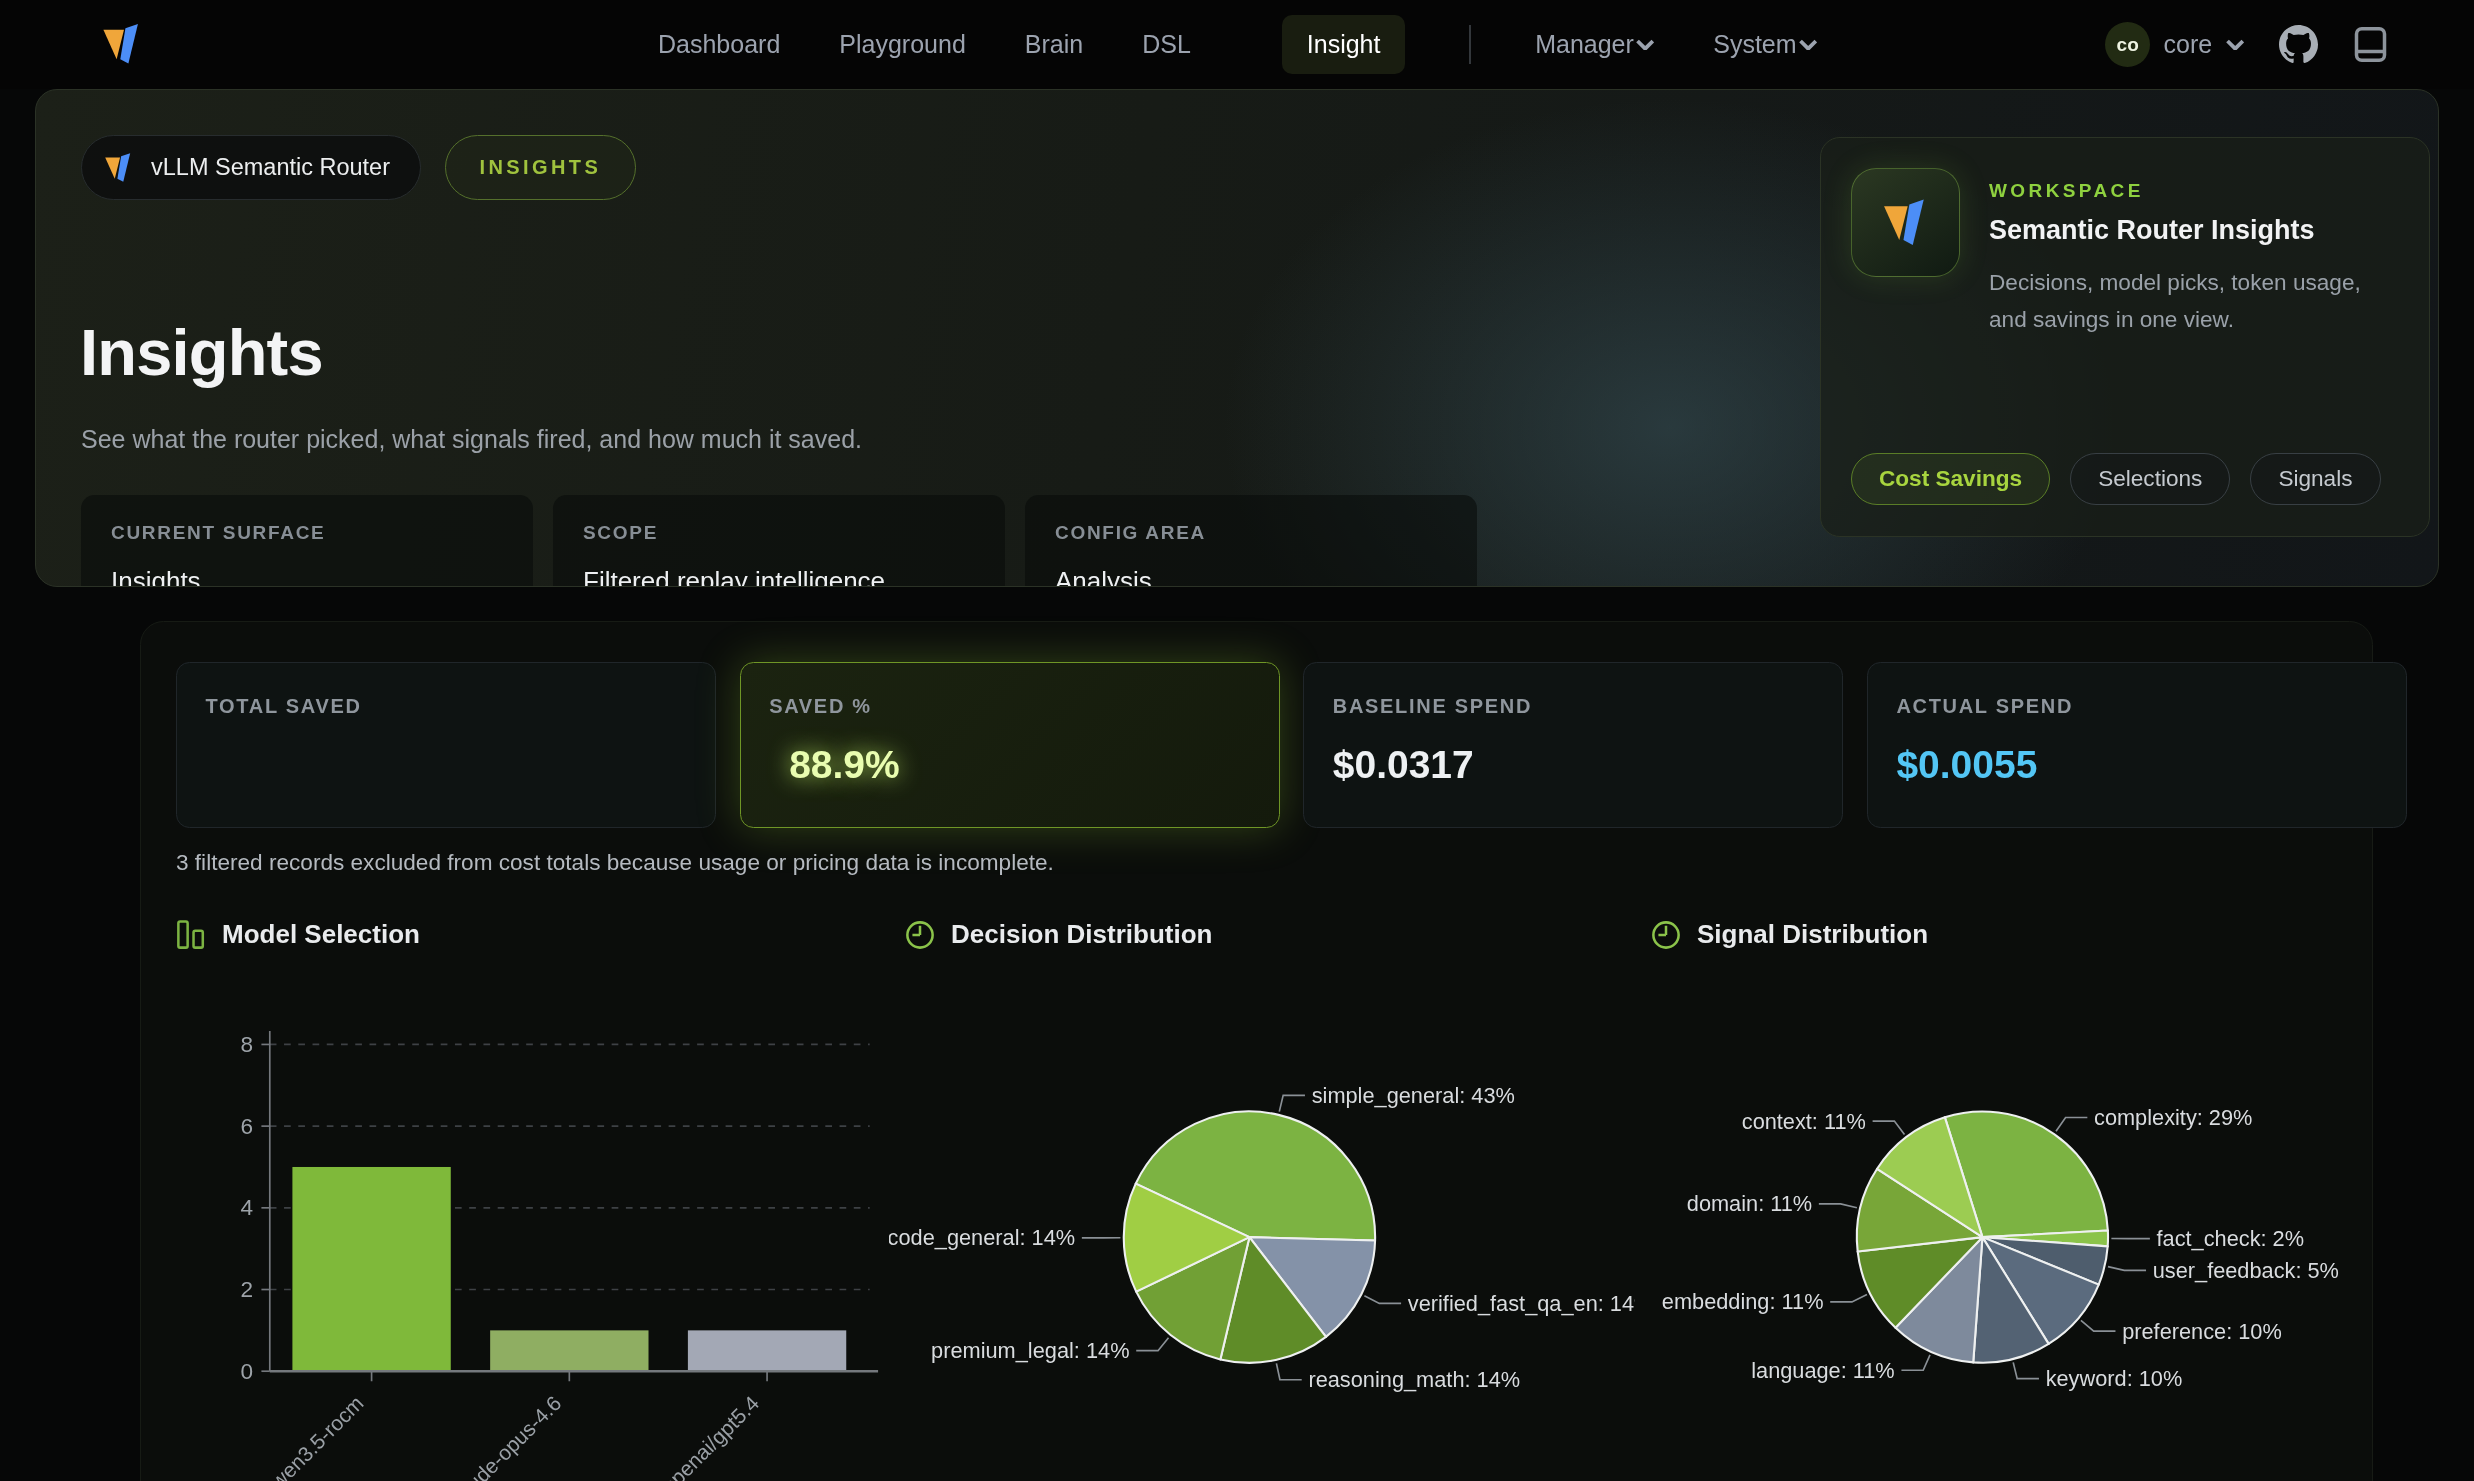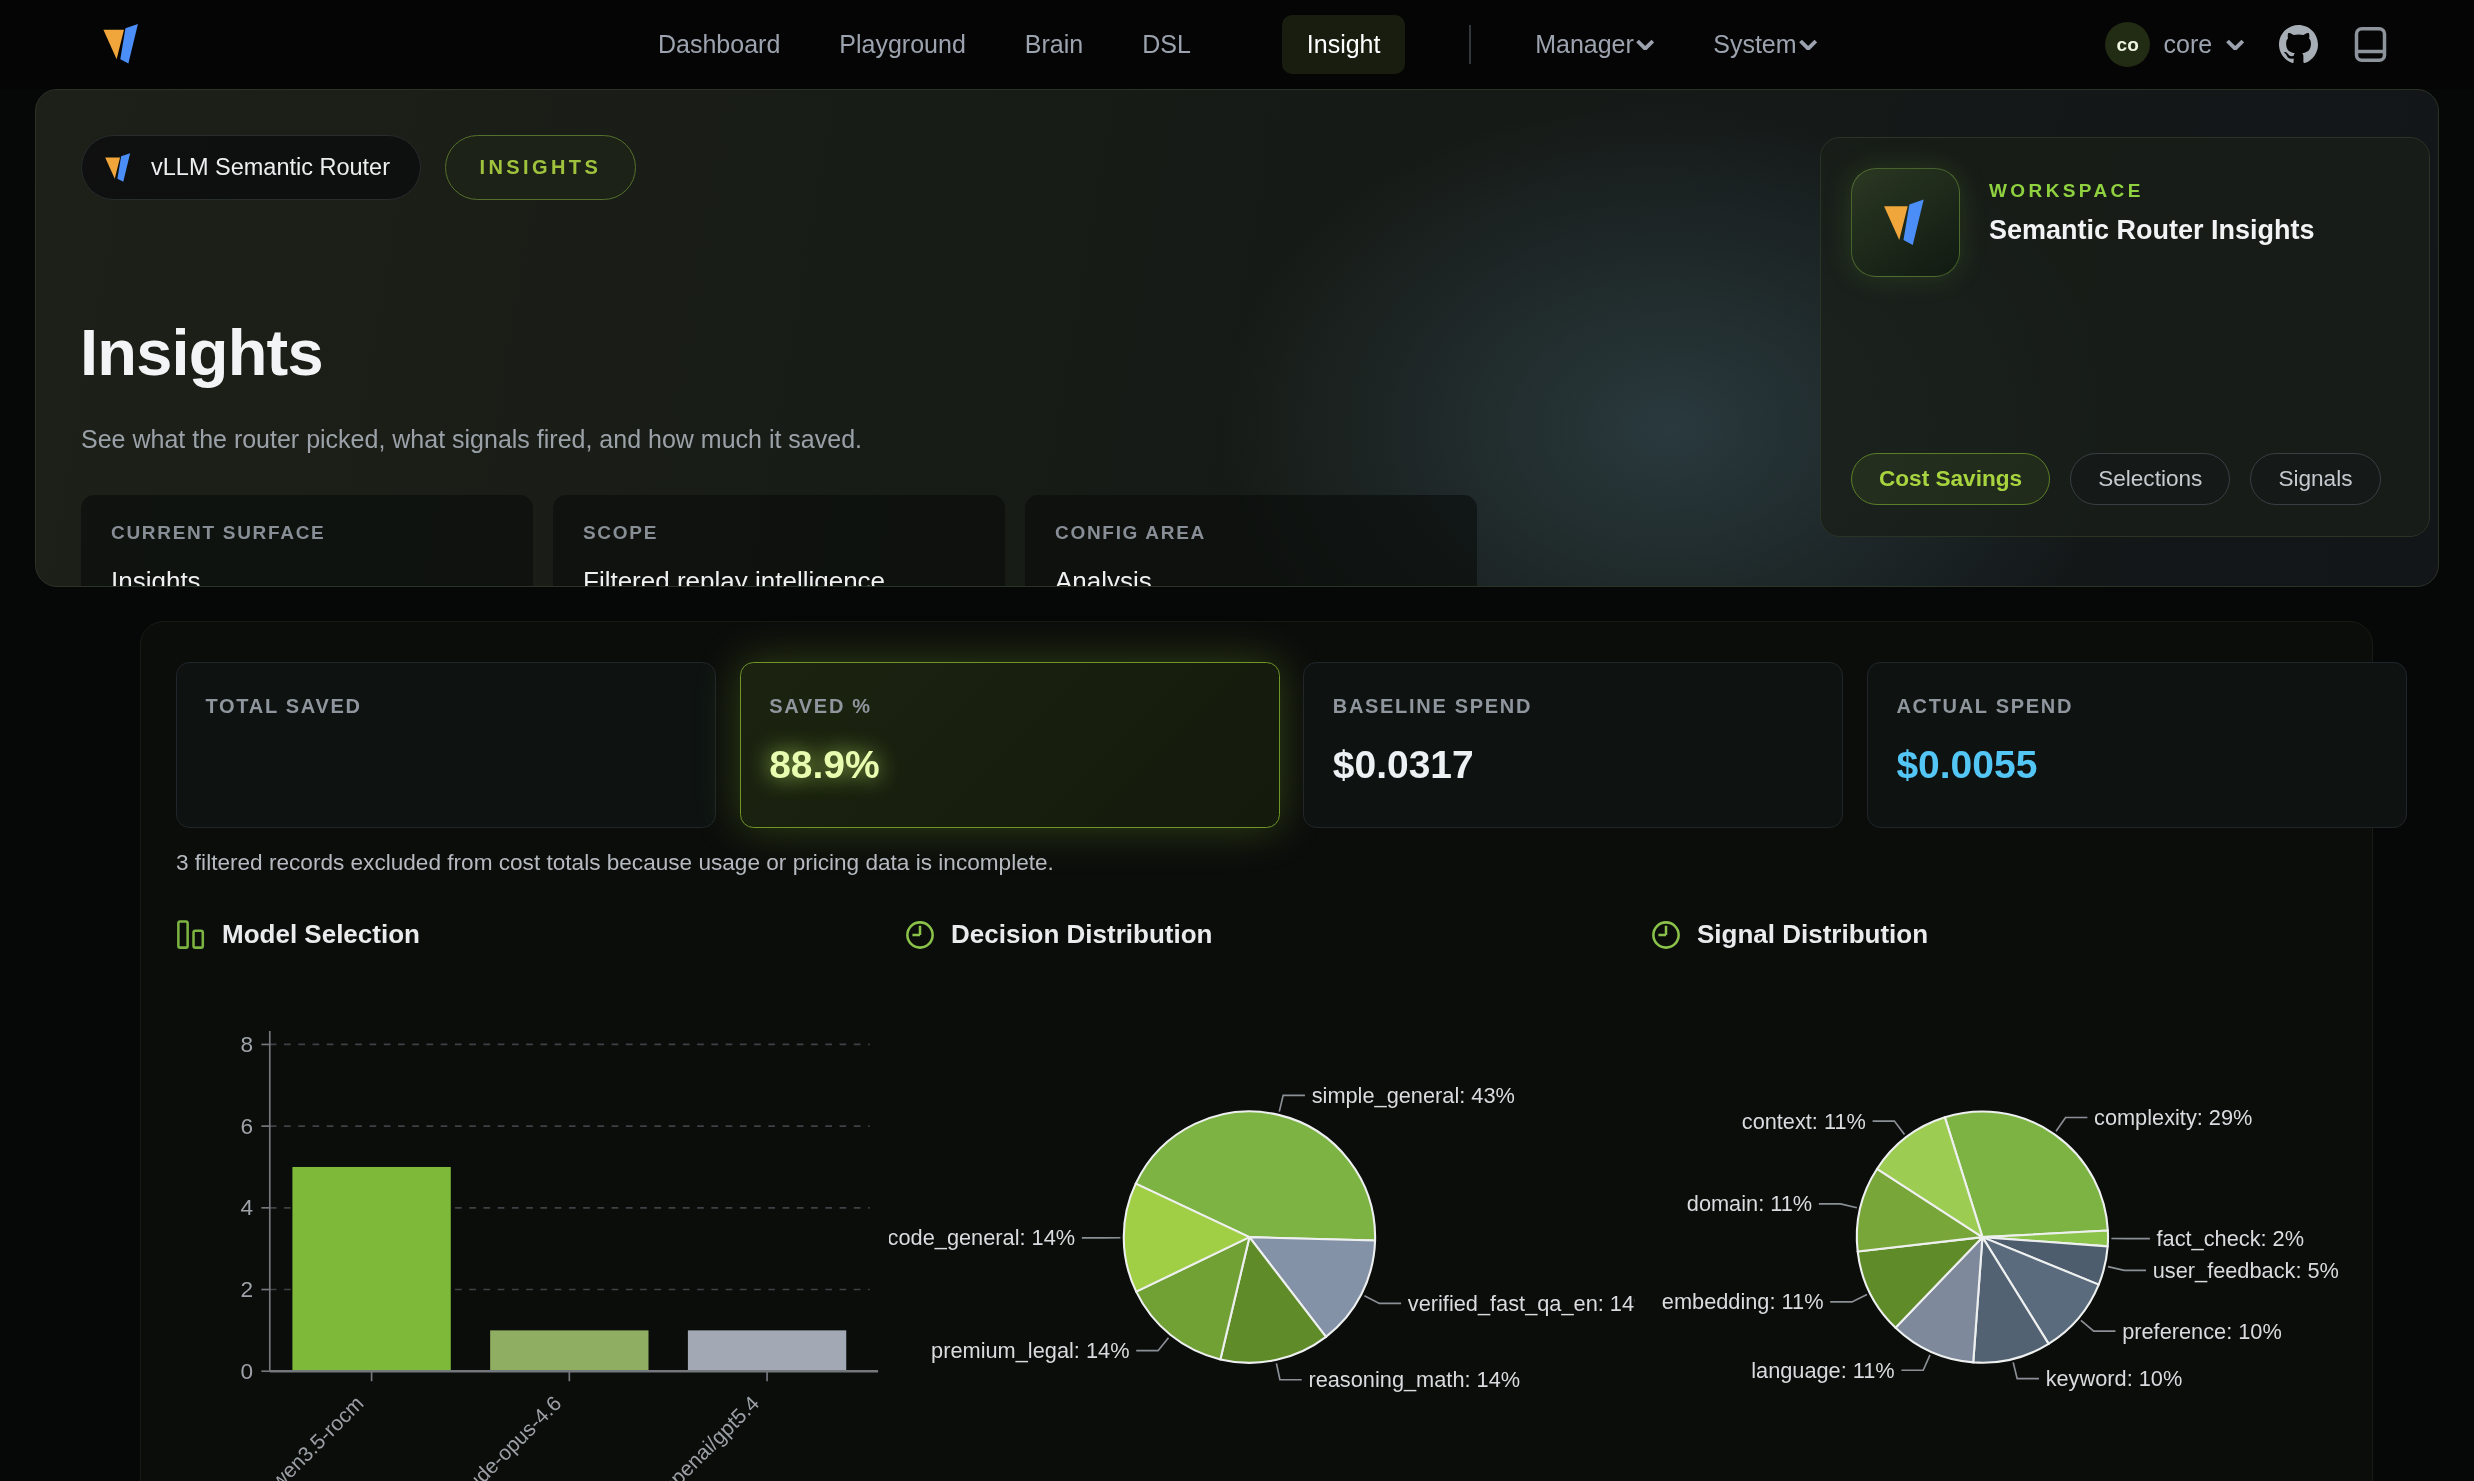--- a/index.html
+++ b/index.html
@@ -93,21 +93,21 @@
   .stat-card {
     height:166px; border-radius:13.4px; background:#0e1312; border:0.8px solid #20262a; padding:32px 28.5px;
   }
   .stat-card.highlight {
     background:linear-gradient(135deg,#1b2310,#141a0c);
     border:1.7px solid #6f9626;
     box-shadow:0 0 44px rgba(140,190,50,0.30);
   }
   .stat-label { font-size:20px; font-weight:bold; letter-spacing:1.7px; color:#8f969d; }
   .stat-value { font-size:39px; font-weight:bold; margin-top:25px; }
-  .stat-card.highlight .stat-value { text-shadow:0 0 22px rgba(190,235,100,0.85); }
+  .stat-card.highlight .stat-value { text-shadow:0 0 22px rgba(190,235,100,0.85);margin-left:20px; }
   .stats-note { position:absolute; left:35px; top:228px; font-size:22.6px; color:#b5bac0; }
   
   .chart-col { position:absolute; top:288px; height:620px; overflow:hidden; }
   .chart-col.c0 { left:19px;  width:729px; }
   .chart-col.c1 { left:748px; width:746px; }
   .chart-col.c2 { left:1494px; width:720px; }
   .chart-header { display:flex; align-items:center; gap:15px; height:49px; margin-left:15px; }
   .chart-title { font-size:26px; font-weight:bold; color:#e9ebed; }
   .chart-svg { display:block; margin-top:5px; }
   text { font-family:"Liberation Sans", sans-serif; }
@@ -188,20 +188,21 @@
 
   <div class="ws-card">
     <div class="ws-icon">
       <svg width="54" height="54" viewBox="0 0 64 64">
         <polygon points="6,12 34,12 24,52" fill="#f0a63a"></polygon>
         <polygon points="36,10 53,4 40,58 29,52" fill="#4c8ef7"></polygon>
       </svg>
     </div>
     <div class="ws-label">WORKSPACE</div>
     <div class="ws-title">Semantic Router Insights</div>
+    <div class="ws-desc">Decisions, model picks, token usage, and savings in one view.</div>
     <div class="ws-tags">
       <span class="ws-tag active">Cost Savings</span>
       <span class="ws-tag">Selections</span>
       <span class="ws-tag">Signals</span>
     </div>
   </div>
 </div>
 
 <div class="main-card">
   <div class="stats">

